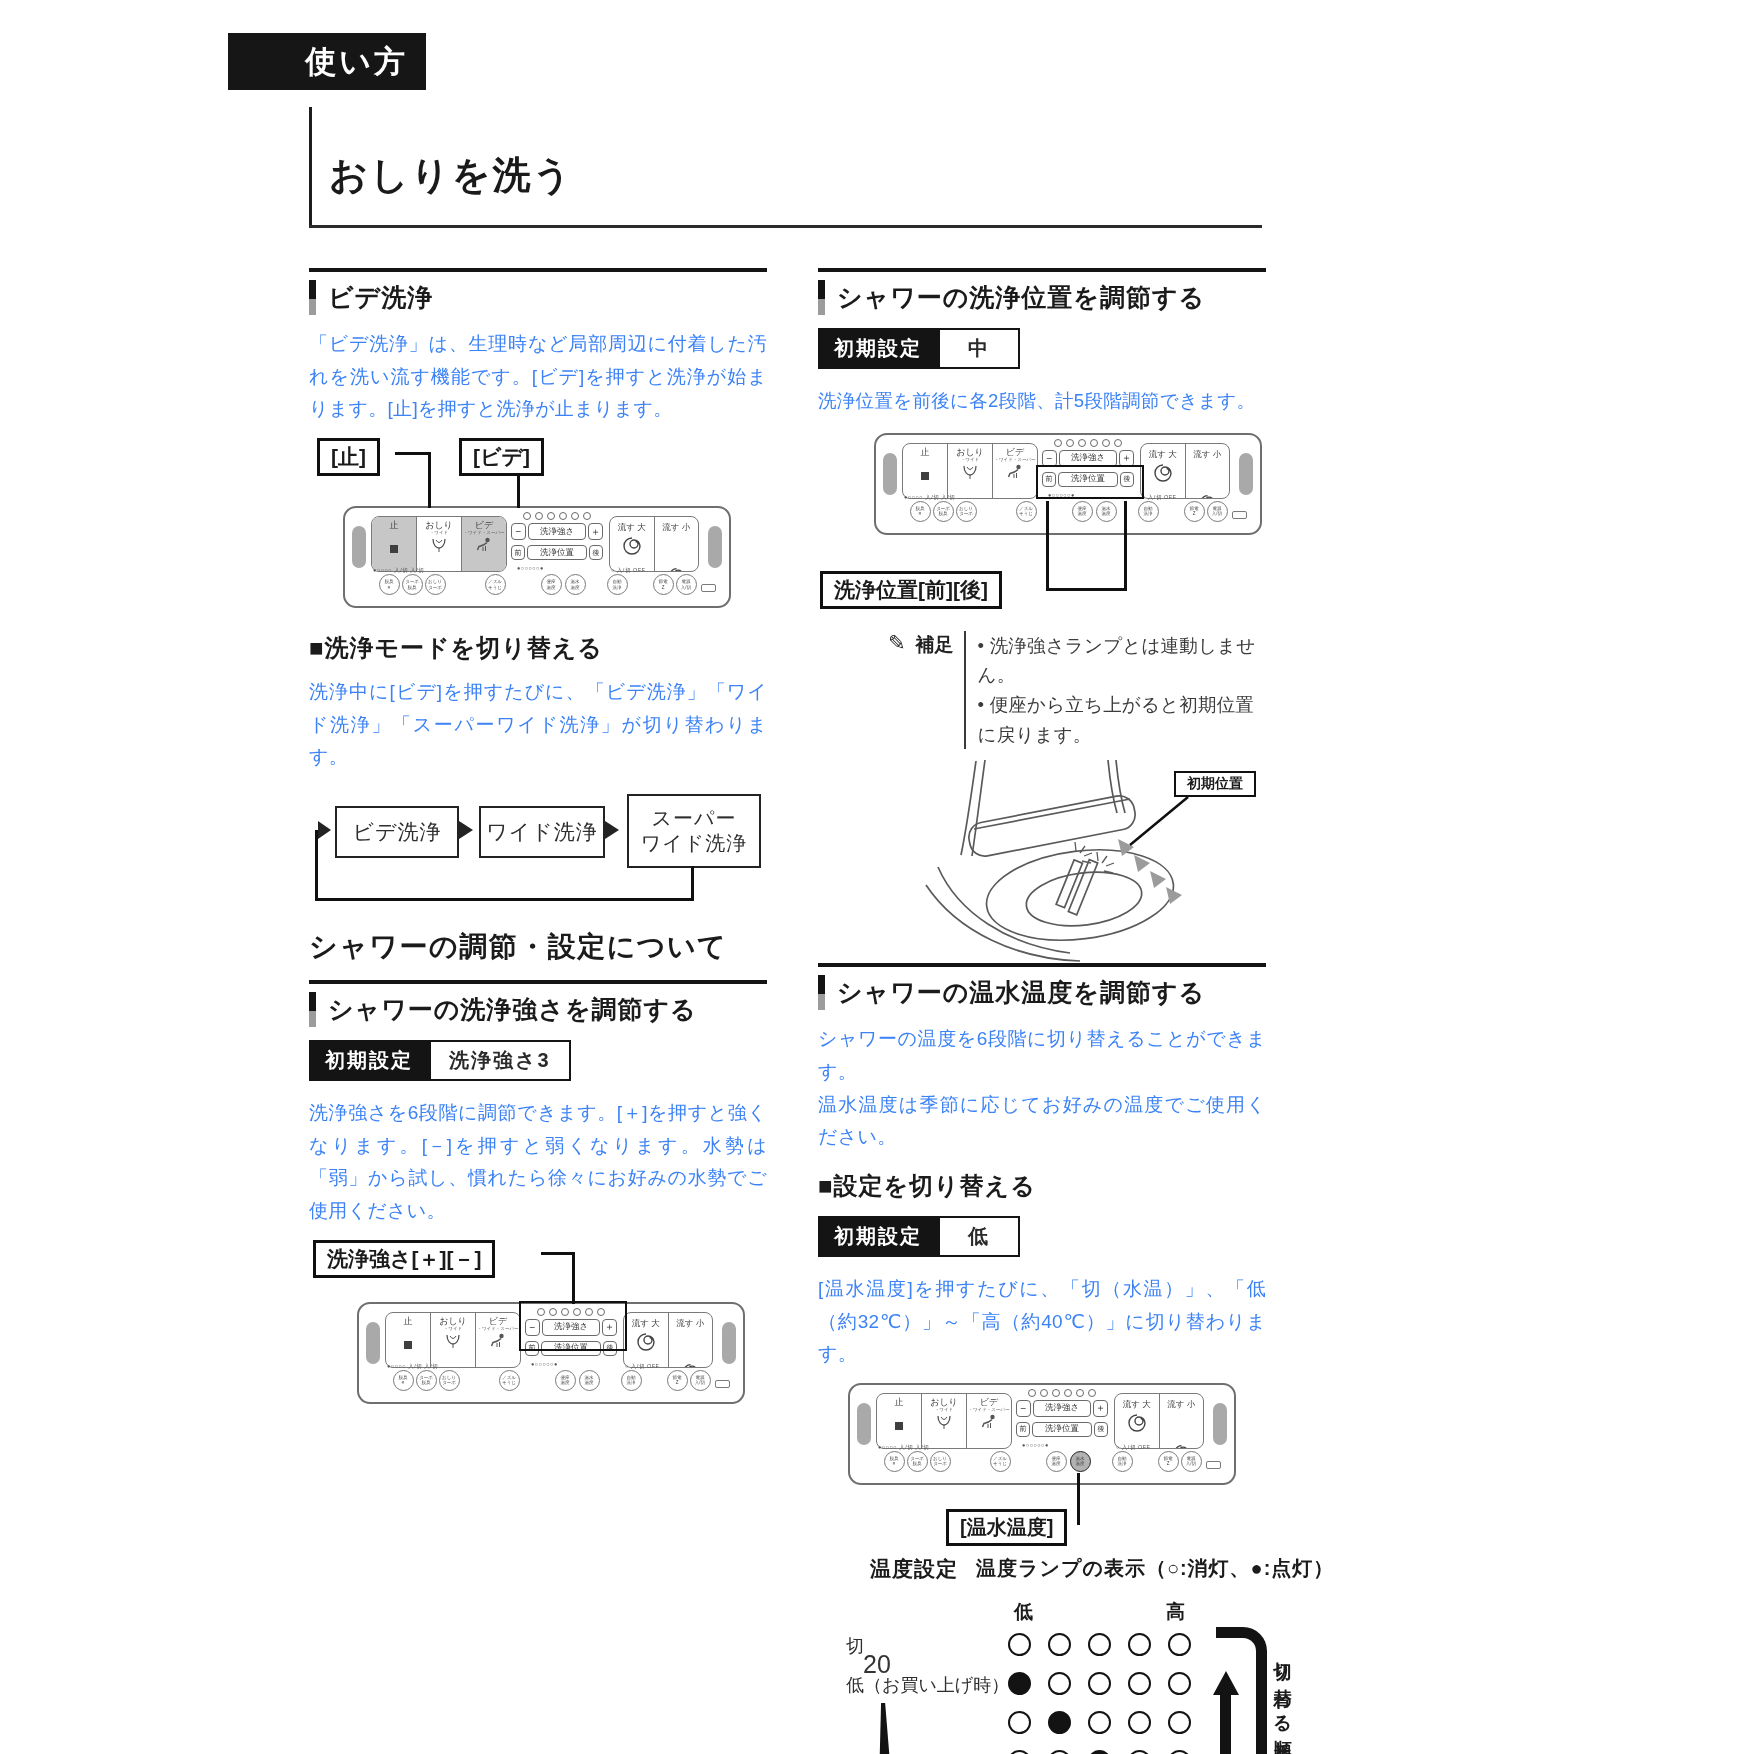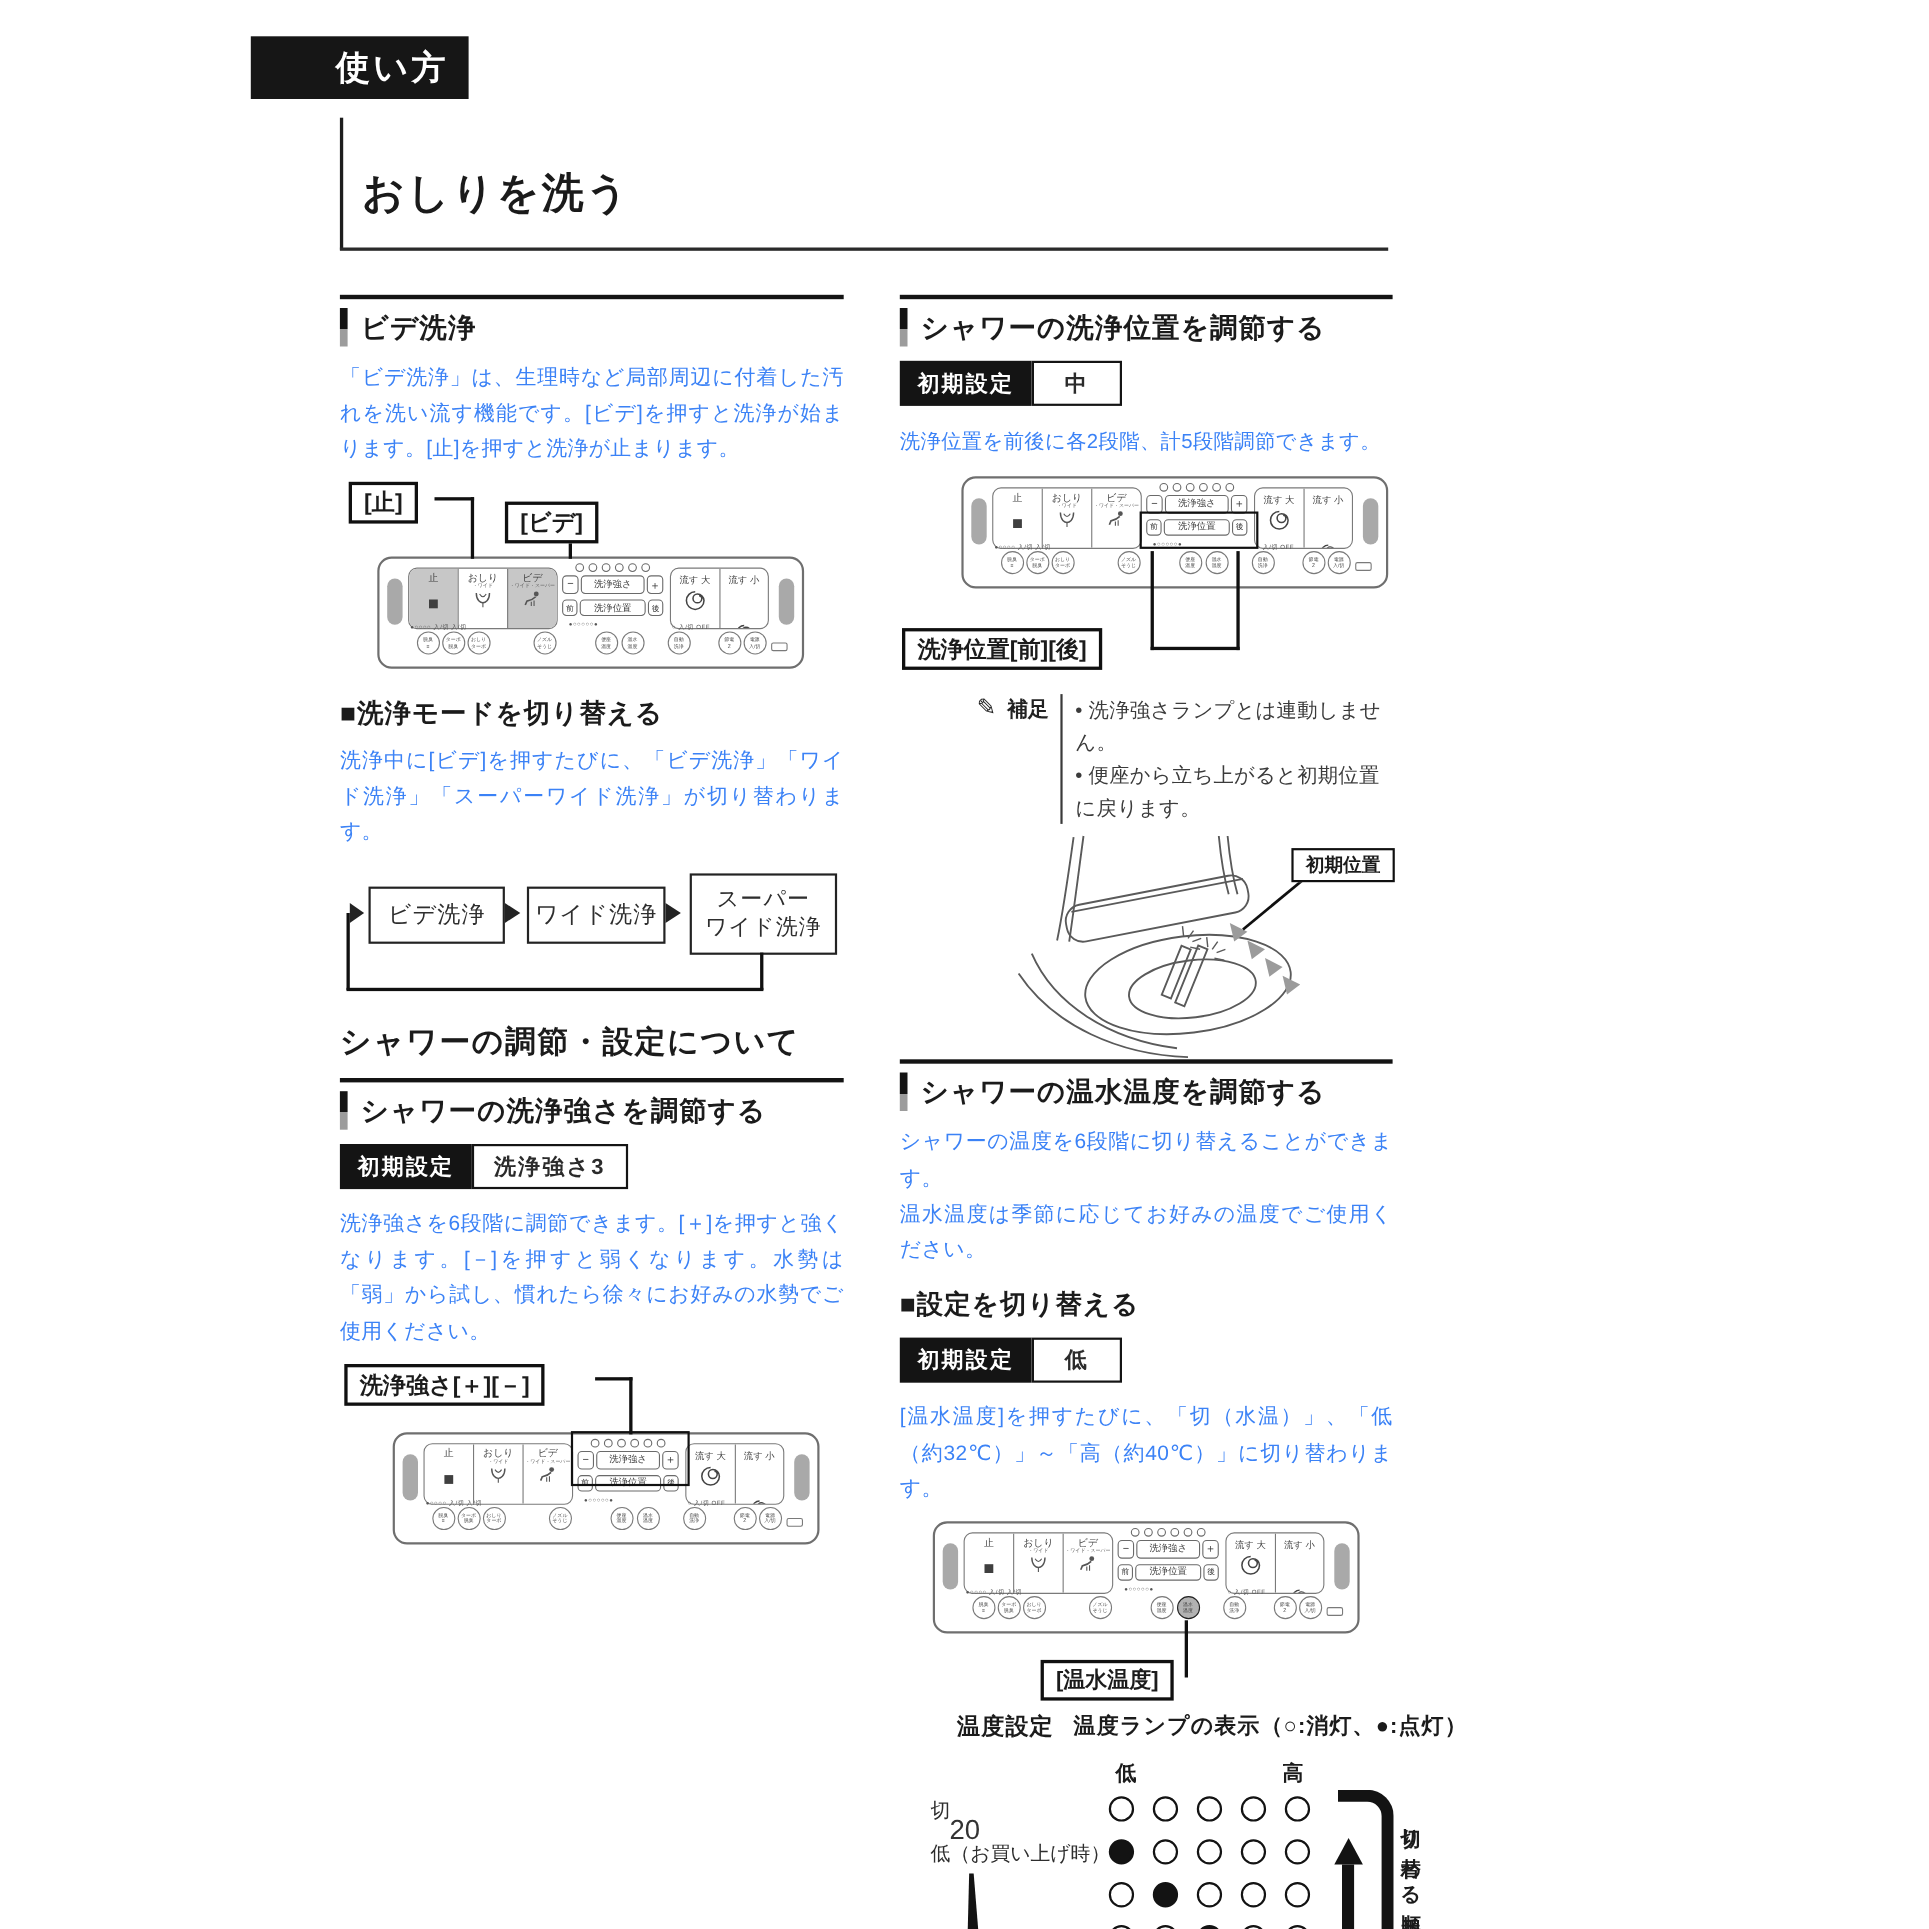--- a/index.html
+++ b/index.html
@@ -117,21 +117,21 @@
   <div class="col col-l">
 
     <div class="sec-head">
       <span class="sec-bar"></span>
       <span>ビデ洗浄</span>
     </div>
     <div class="body-txt" style="margin-bottom:10px;">「ビデ洗浄」は、生理時など局部周辺に付着した汚れを洗い流す機能です。[ビデ]を押すと洗浄が始まります。[止]を押すと洗浄が止まります。</div>
 
     <div class="diagram" style="height:196px;">
       <div class="callout" style="left:8px;top:2px;">[止]</div>
-      <div class="callout" style="left:150px;top:20px;">[ビデ]</div>
+      <div class="callout" style="left:150px;top:2px;">[ビデ]</div>
       <div class="ln" style="left:86px;top:16px;width:36px;height:3px;"></div>
       <div class="ln" style="left:119px;top:16px;width:3px;height:56px;"></div>
       <div class="ln" style="left:208px;top:40px;width:3px;height:32px;"></div>
       <div class="remote" id="remote-a" style="left:34px;top:70px;">
           <div class="r-pill" style="left: 7px;"></div>
           <div class="r-pill" style="left: 363px;"></div>
           <div class="r-big">
             <div class="r-bigbtn r-hl">
               <div class="r-bl">止</div>
               <div class="r-bs">&nbsp;</div>
@@ -558,21 +558,21 @@
           </g>
         </g>
         <g fill="#9b9b9b">
           <polygon points="300,82 316,90 304,99"></polygon>
           <polygon points="316,98 332,106 320,115"></polygon>
           <polygon points="332,114 348,122 336,131"></polygon>
           <polygon points="348,130 364,138 352,147"></polygon>
         </g>
         <path d="M370 40 L312 88" stroke="#101010" stroke-width="2.5" fill="none"></path>
       </svg>
-      <div class="callout" style="left:356px;top:14px;font-size:17px;border-width:2.5px;">初期位置</div>
+      <div class="callout" style="left:356px;top:14px;font-size:14px;border-width:2.5px;">初期位置</div>
     </div>
 
     <div class="sec-head">
       <span class="sec-bar"></span>
       <span>シャワーの温水温度を調節する</span>
     </div>
     <div class="body-txt" style="margin-bottom:16px;">
       <span>シャワーの温度を6段階に切り替えることができます。</span><br>
       <span>温水温度は季節に応じてお好みの温度でご使用ください。</span>
     </div>

